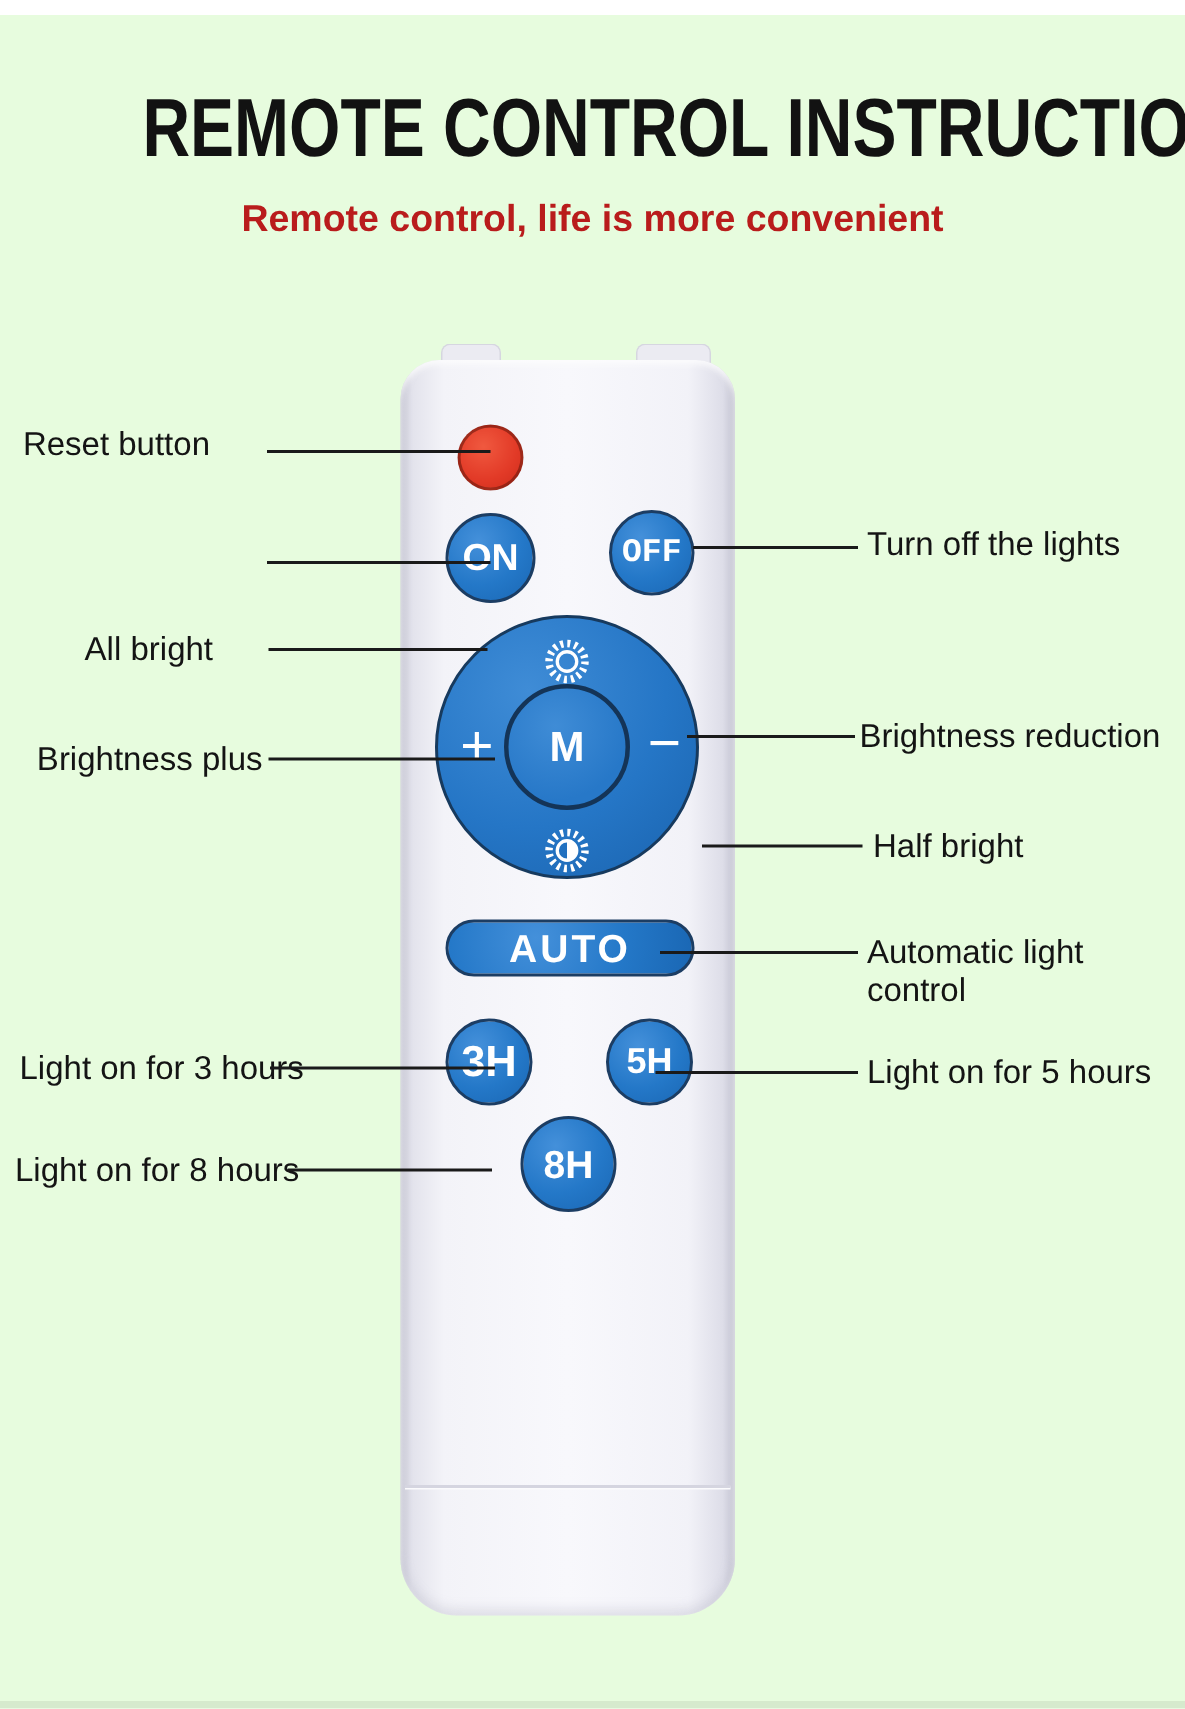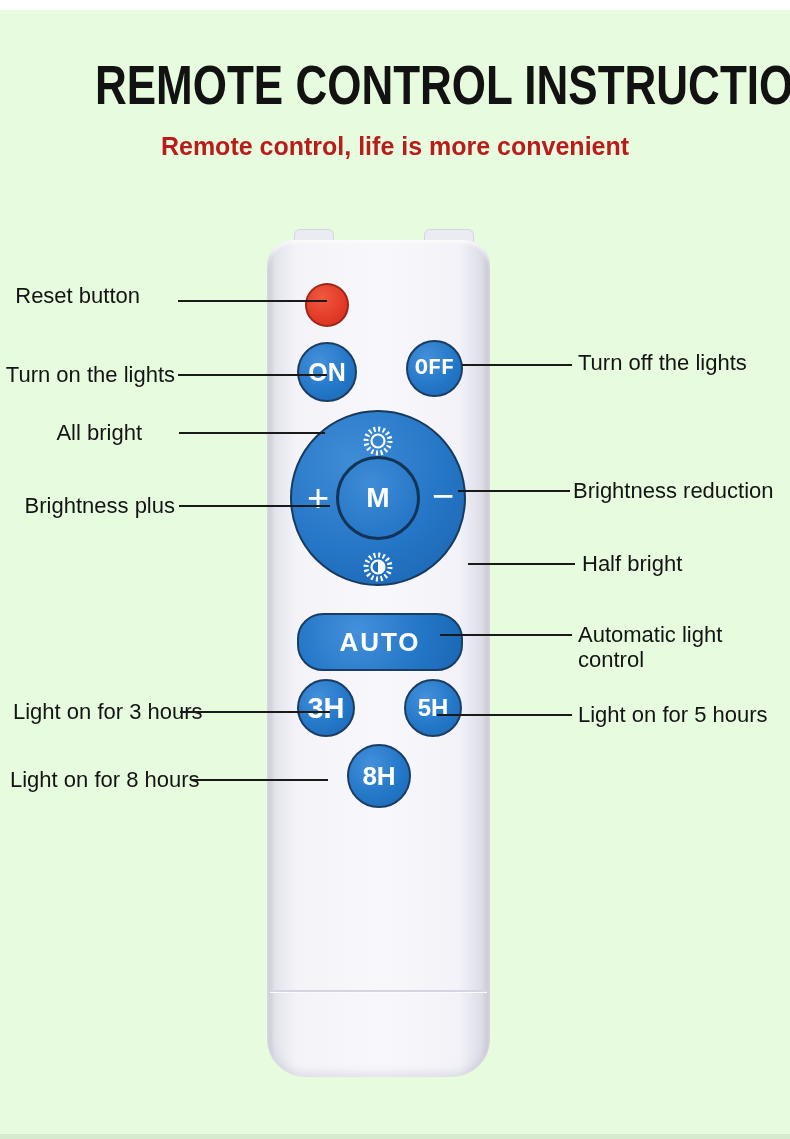--- a/index.html
+++ b/index.html
@@ -89,21 +89,21 @@
   }
   .pad-zone {
     position: absolute; color: #ffffff; font-weight: bold;
     display: flex; align-items: center; justify-content: center;
   }
   .plus-zone  { left: 299px; top: 478px; width: 38px; height: 40px; font-size: 38px; font-weight: normal; }
   .minus-zone { left: 424px; top: 476px; width: 38px; height: 40px; font-size: 38px; font-weight: normal; }
   .sun-top  { left: 361px; top: 424px; width: 34px; height: 34px; }
   .sun-bot  { left: 361px; top: 550px; width: 34px; height: 34px; }
   .auto-btn {
-    left: 297px; top: 613px; width: 166px; height: 58px;
+    left: 297px; top: 613px; width: 166px; height: 38px;
     border-radius: 26px; font-size: 26px; letter-spacing: 2px;
   }
   .h3-btn { left: 297px; top: 679px; width: 58px; height: 58px; font-size: 29px; }
   .h5-btn { left: 404px; top: 679px; width: 58px; height: 58px; font-size: 24px; }
   .h8-btn { left: 347px; top: 744px; width: 64px; height: 64px; font-size: 26px; }
   
   .ann {
     position: absolute; font-size: 22px; color: #141414; white-space: nowrap;
     line-height: 1.15;
   }
@@ -173,21 +173,20 @@
       <path d="M17 10.5 A6.5 6.5 0 0 1 17 23.5 Z" fill="#ffffff"></path>
     </svg>
   </div>
 
   <div class="btn blue auto-btn">AUTO</div>
   <div class="btn round blue h3-btn">3H</div>
   <div class="btn round blue h5-btn">5H</div>
   <div class="btn round blue h8-btn">8H</div>
 
   <div class="ann ann-right ann-reset">Reset button</div>
-  <div class="ann ann-right ann-turn-on">Turn on the lights</div>
   <div class="ann ann-right ann-all-bright">All bright</div>
   <div class="ann ann-right ann-plus">Brightness plus</div>
   <div class="ann ann-3h">Light on for 3 hours</div>
   <div class="ann ann-8h">Light on for 8 hours</div>
   <div class="ann ann-turn-off">Turn off the lights</div>
   <div class="ann ann-reduction">Brightness reduction</div>
   <div class="ann ann-half">Half bright</div>
   <div class="ann ann-auto">Automatic light control</div>
   <div class="ann ann-5h">Light on for 5 hours</div>
 

